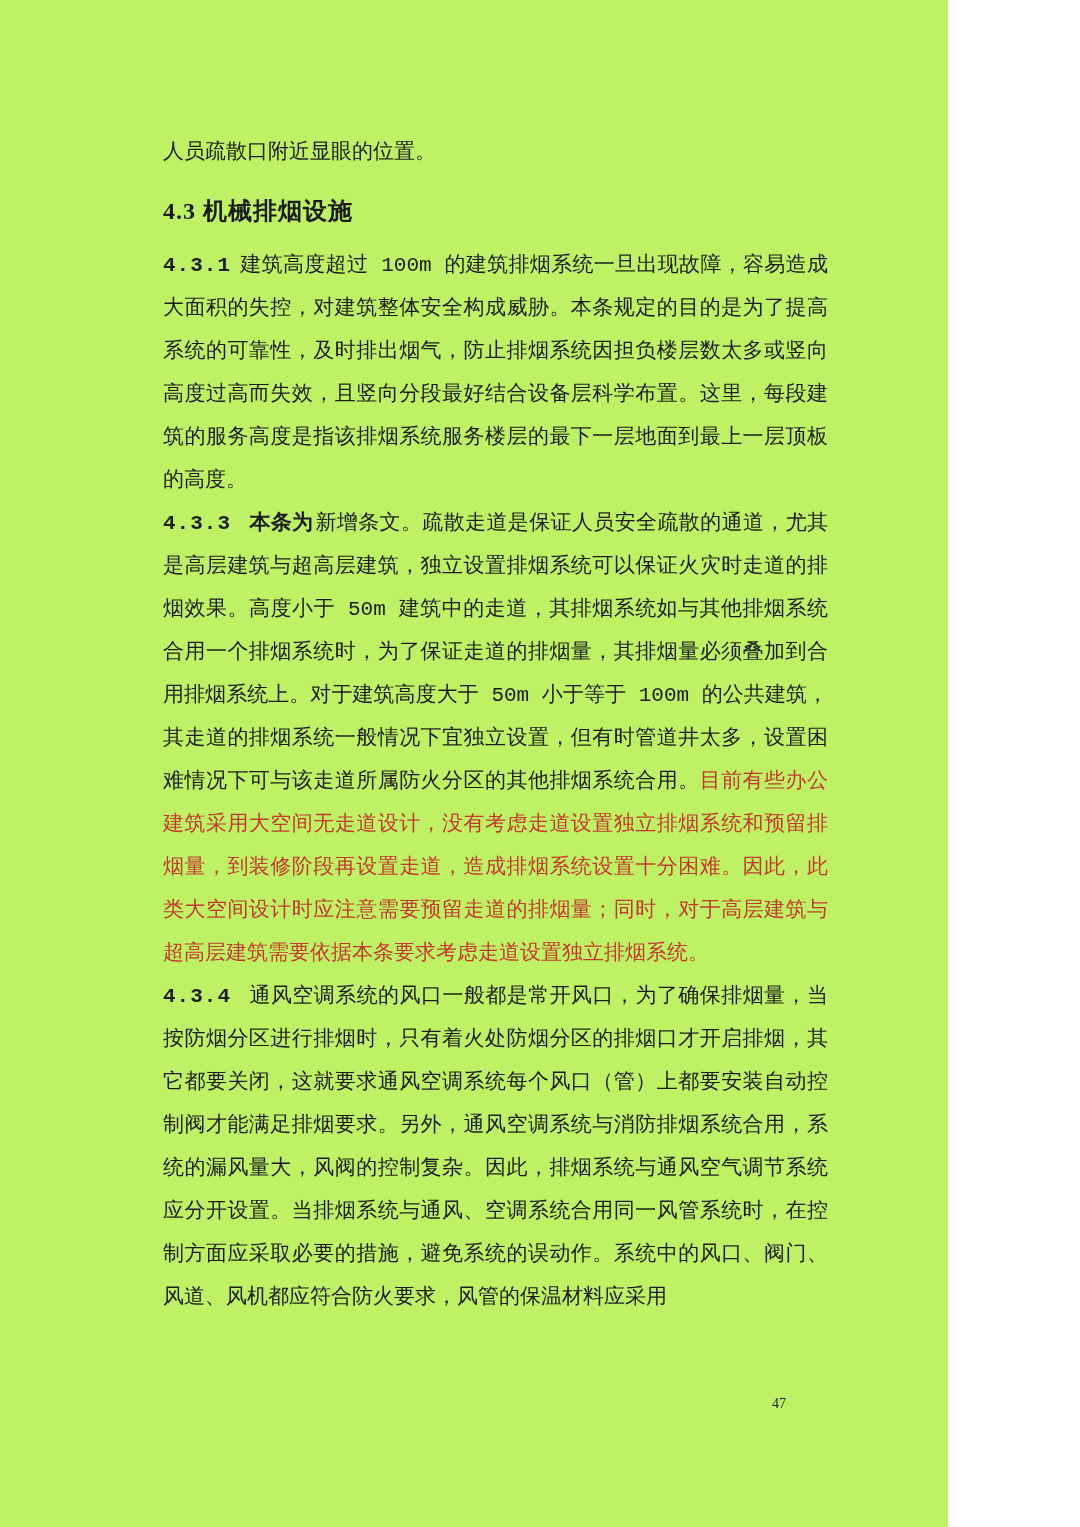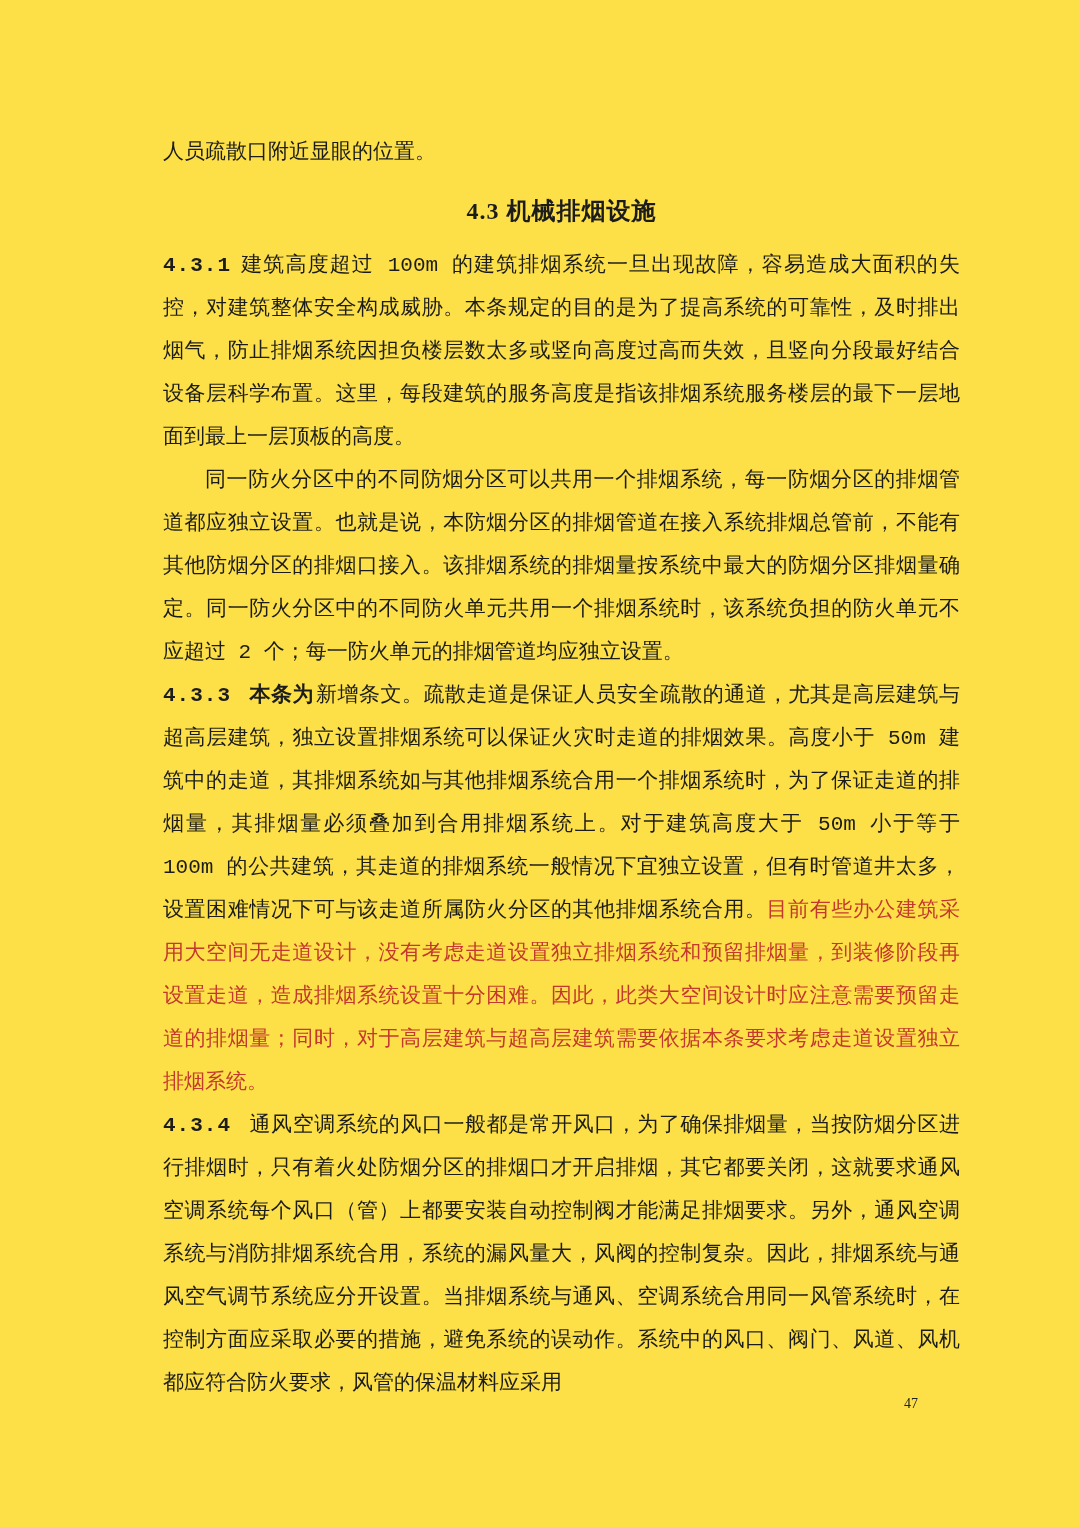--- a/index.html
+++ b/index.html
@@ -2,23 +2,23 @@
 <html lang="zh"><head>
 <meta charset="utf-8">
 <style>
   html, body {
     margin: 0;
     padding: 0;
     background: #ffffff;
   }
   .page {
     position: relative;
-    width: 1080px;
+    width: 948px;
     height: 1527px;
-    background: #fde047;
+    background: #bef264;
     box-sizing: border-box;
     padding: 130px 120px 0 163px;
     font-family: "Liberation Serif", "DejaVu Serif", serif;
     color: #1c1c1c;
     overflow: hidden;
   }
   .body-text {
     font-size: 21px;
     line-height: 43px;
     text-align: justify;
@@ -33,21 +33,21 @@
   }
   .clause-num.wide { margin-right: 18px; }
   .lead-bold {
     font-weight: bold;
     margin-right: 2px;
   }
   .indent-2 { text-indent: 2em; }
   h2.section-heading {
     font-size: 24px;
     font-weight: bold;
-    text-align: center;
+    text-align: left;
     margin: 17px 0 11px 0;
     line-height: 43px;
     letter-spacing: 1px;
     font-family: Liberation Serif, serif;
   }
   .red-text { color: #c4392e; }
   .page-number {
     position: absolute;
     top: 1389px;
     right: 162px;
@@ -65,23 +65,20 @@
     <span>人员疏散口附近显眼的位置。</span>
   </p>
 
   <h2 class="section-heading">4.3  机械排烟设施</h2>
 
   <p class="body-text clause">
     <span class="clause-num">4.3.1</span><span>建筑高度超过 100m 的建筑排烟系统一旦出现故障，容易造成大面积的失控，对建筑整体安全构成威胁。本条规定的目的是为了提高系统的可靠性，及时排出烟气，防止排烟系统因担负楼层数太多或竖向高度过高而失效，且竖向分段最好结合设备层科学布置。这里，每段建筑的服务高度是指该排烟系统服务楼层的最下一层地面到最上一层顶板的高度。</span>
   </p>
 
 
-  <p class="body-text clause indent-2">
-    <span>同一防火分区中的不同防烟分区可以共用一个排烟系统，每一防烟分区的排烟管道都应独立设置。也就是说，本防烟分区的排烟管道在接入系统排烟总管前，不能有其他防烟分区的排烟口接入。该排烟系统的排烟量按系统中最大的防烟分区排烟量确定。同一防火分区中的不同防火单元共用一个排烟系统时，该系统负担的防火单元不应超过 2 个；每一防火单元的排烟管道均应独立设置。</span>
-  </p>
 
   <p class="body-text clause">
     <span class="clause-num wide">4.3.3</span><span class="lead-bold">本条为</span><span>新增条文。疏散走道是保证人员安全疏散的通道，尤其是高层建筑与超高层建筑，独立设置排烟系统可以保证火灾时走道的排烟效果。高度小于 50m 建筑中的走道，其排烟系统如与其他排烟系统合用一个排烟系统时，为了保证走道的排烟量，其排烟量必须叠加到合用排烟系统上。对于建筑高度大于 50m 小于等于 100m 的公共建筑，其走道的排烟系统一般情况下宜独立设置，但有时管道井太多，设置困难情况下可与该走道所属防火分区的其他排烟系统合用。</span><span class="red-text">目前有些办公建筑采用大空间无走道设计，没有考虑走道设置独立排烟系统和预留排烟量，到装修阶段再设置走道，造成排烟系统设置十分困难。因此，此类大空间设计时应注意需要预留走道的排烟量；同时，对于高层建筑与超高层建筑需要依据本条要求考虑走道设置独立排烟系统。</span>
   </p>
 
   <p class="body-text clause">
     <span class="clause-num wide">4.3.4</span><span>通风空调系统的风口一般都是常开风口，为了确保排烟量，当按防烟分区进行排烟时，只有着火处防烟分区的排烟口才开启排烟，其它都要关闭，这就要求通风空调系统每个风口（管）上都要安装自动控制阀才能满足排烟要求。另外，通风空调系统与消防排烟系统合用，系统的漏风量大，风阀的控制复杂。因此，排烟系统与通风空气调节系统应分开设置。当排烟系统与通风、空调系统合用同一风管系统时，在控制方面应采取必要的措施，避免系统的误动作。系统中的风口、阀门、风道、风机都应符合防火要求，风管的保温材料应采用</span>
   </p>
 
   <div class="page-number">47</div>

